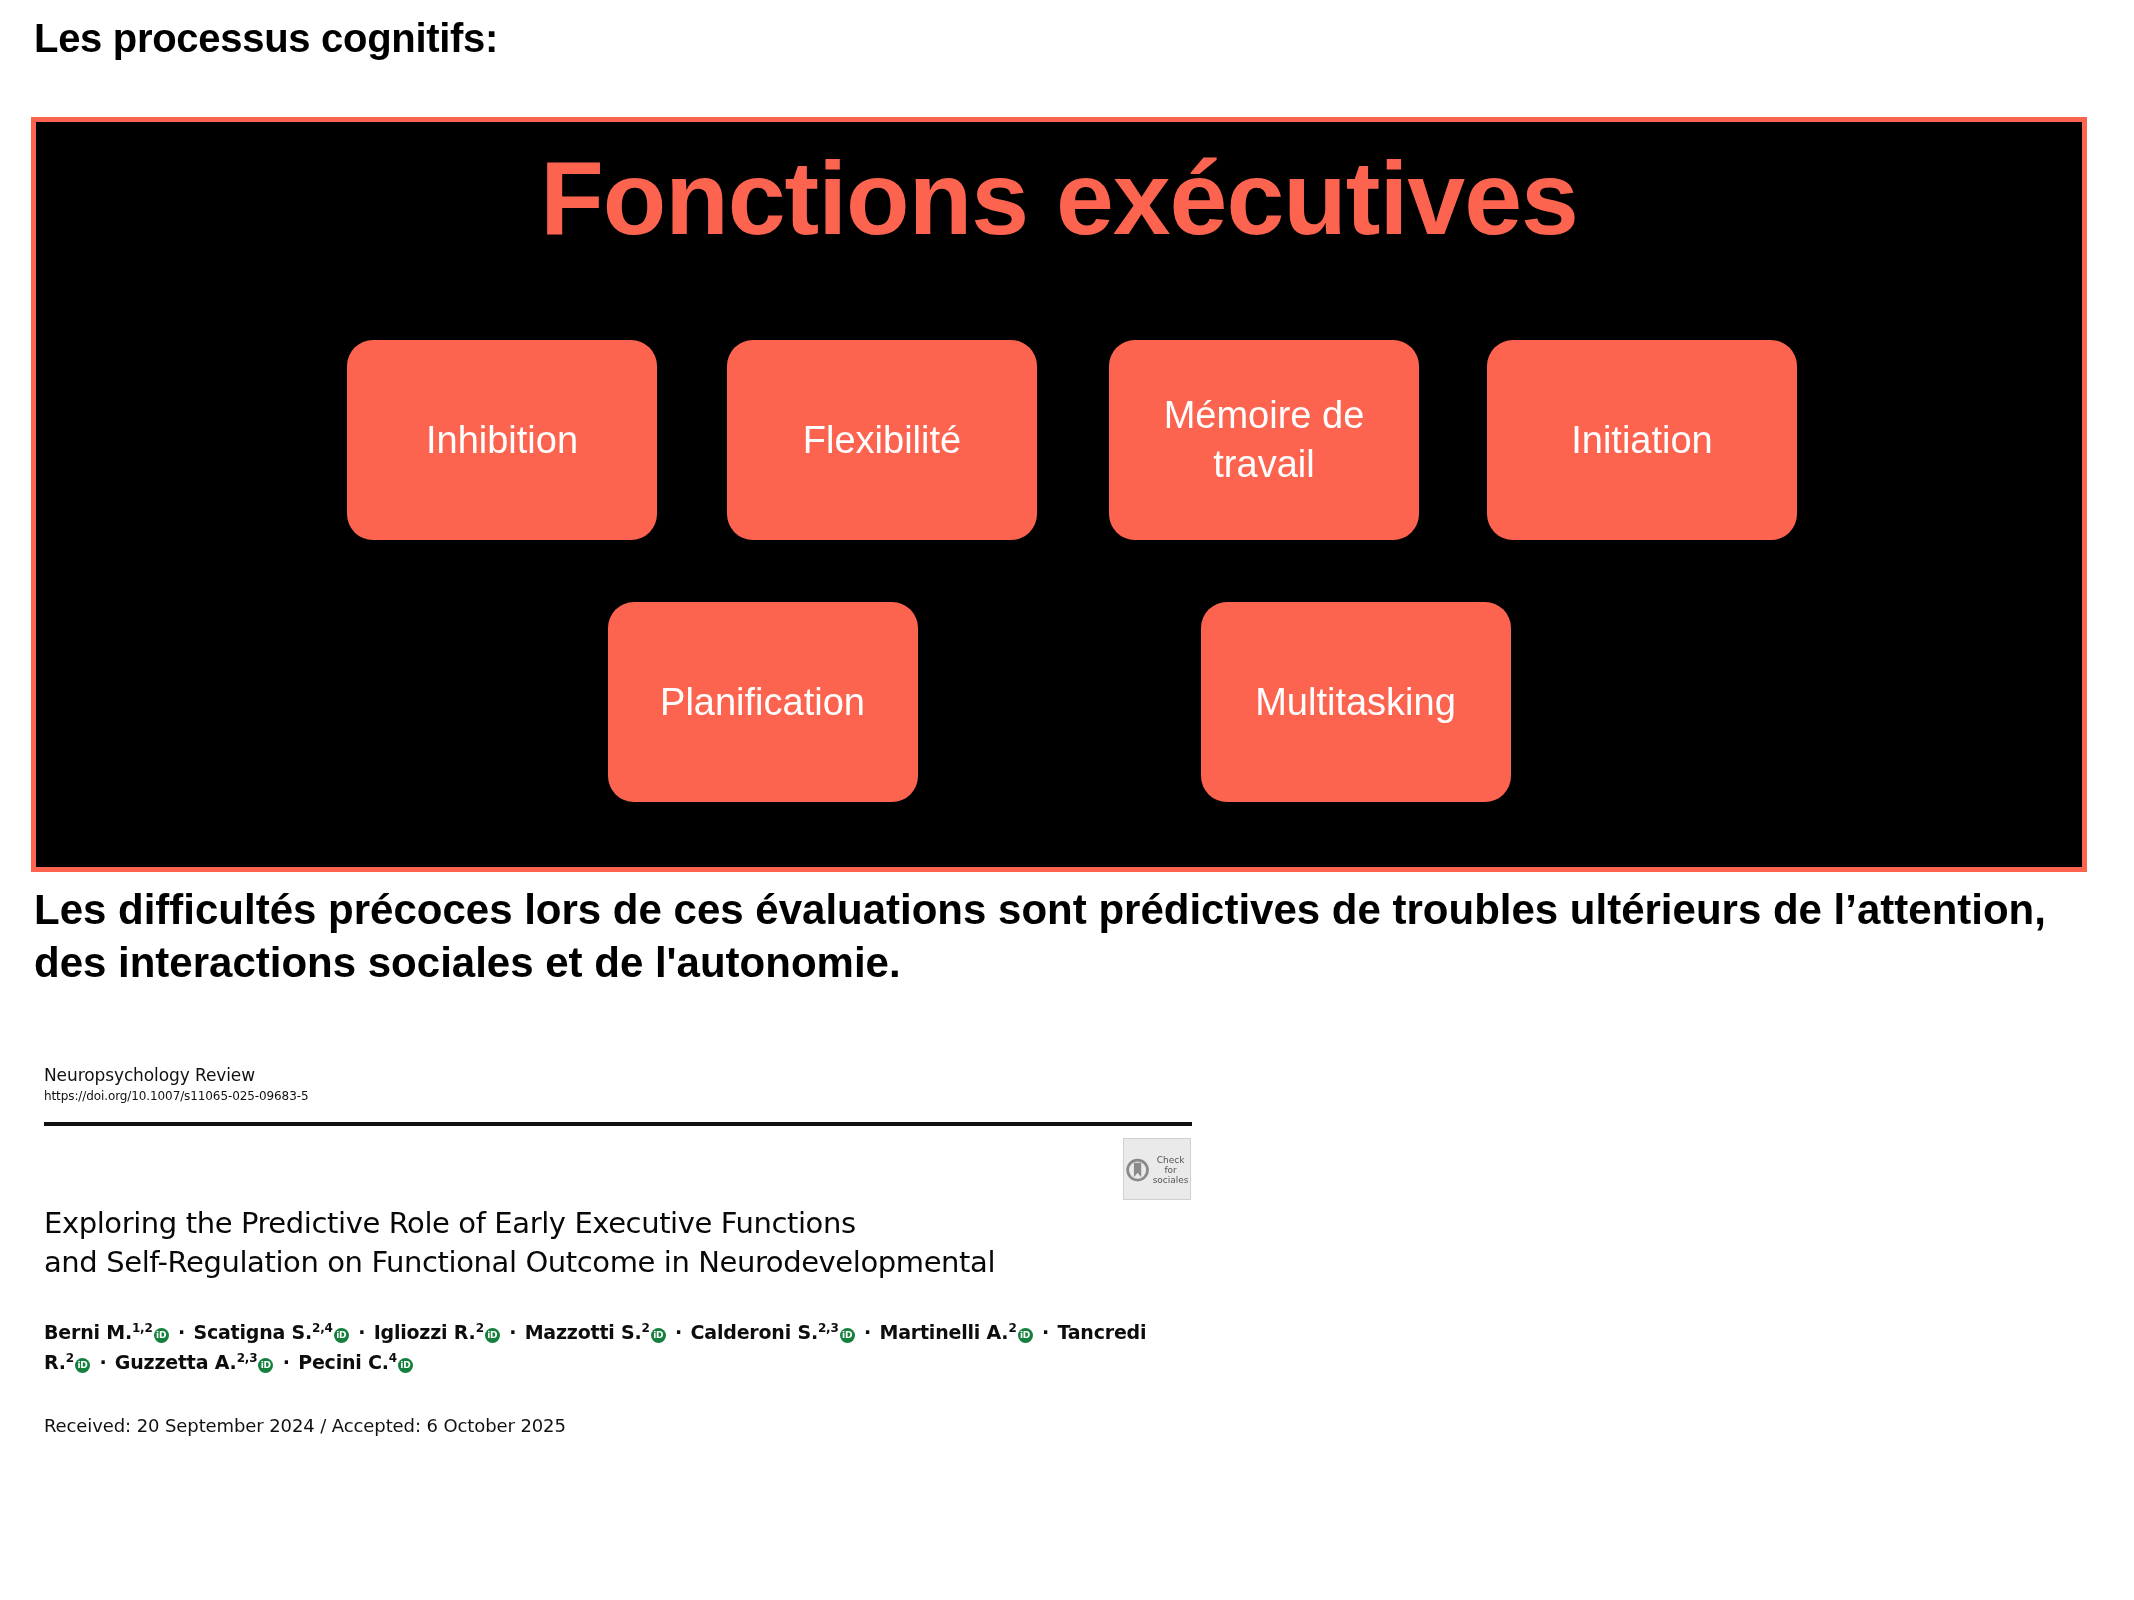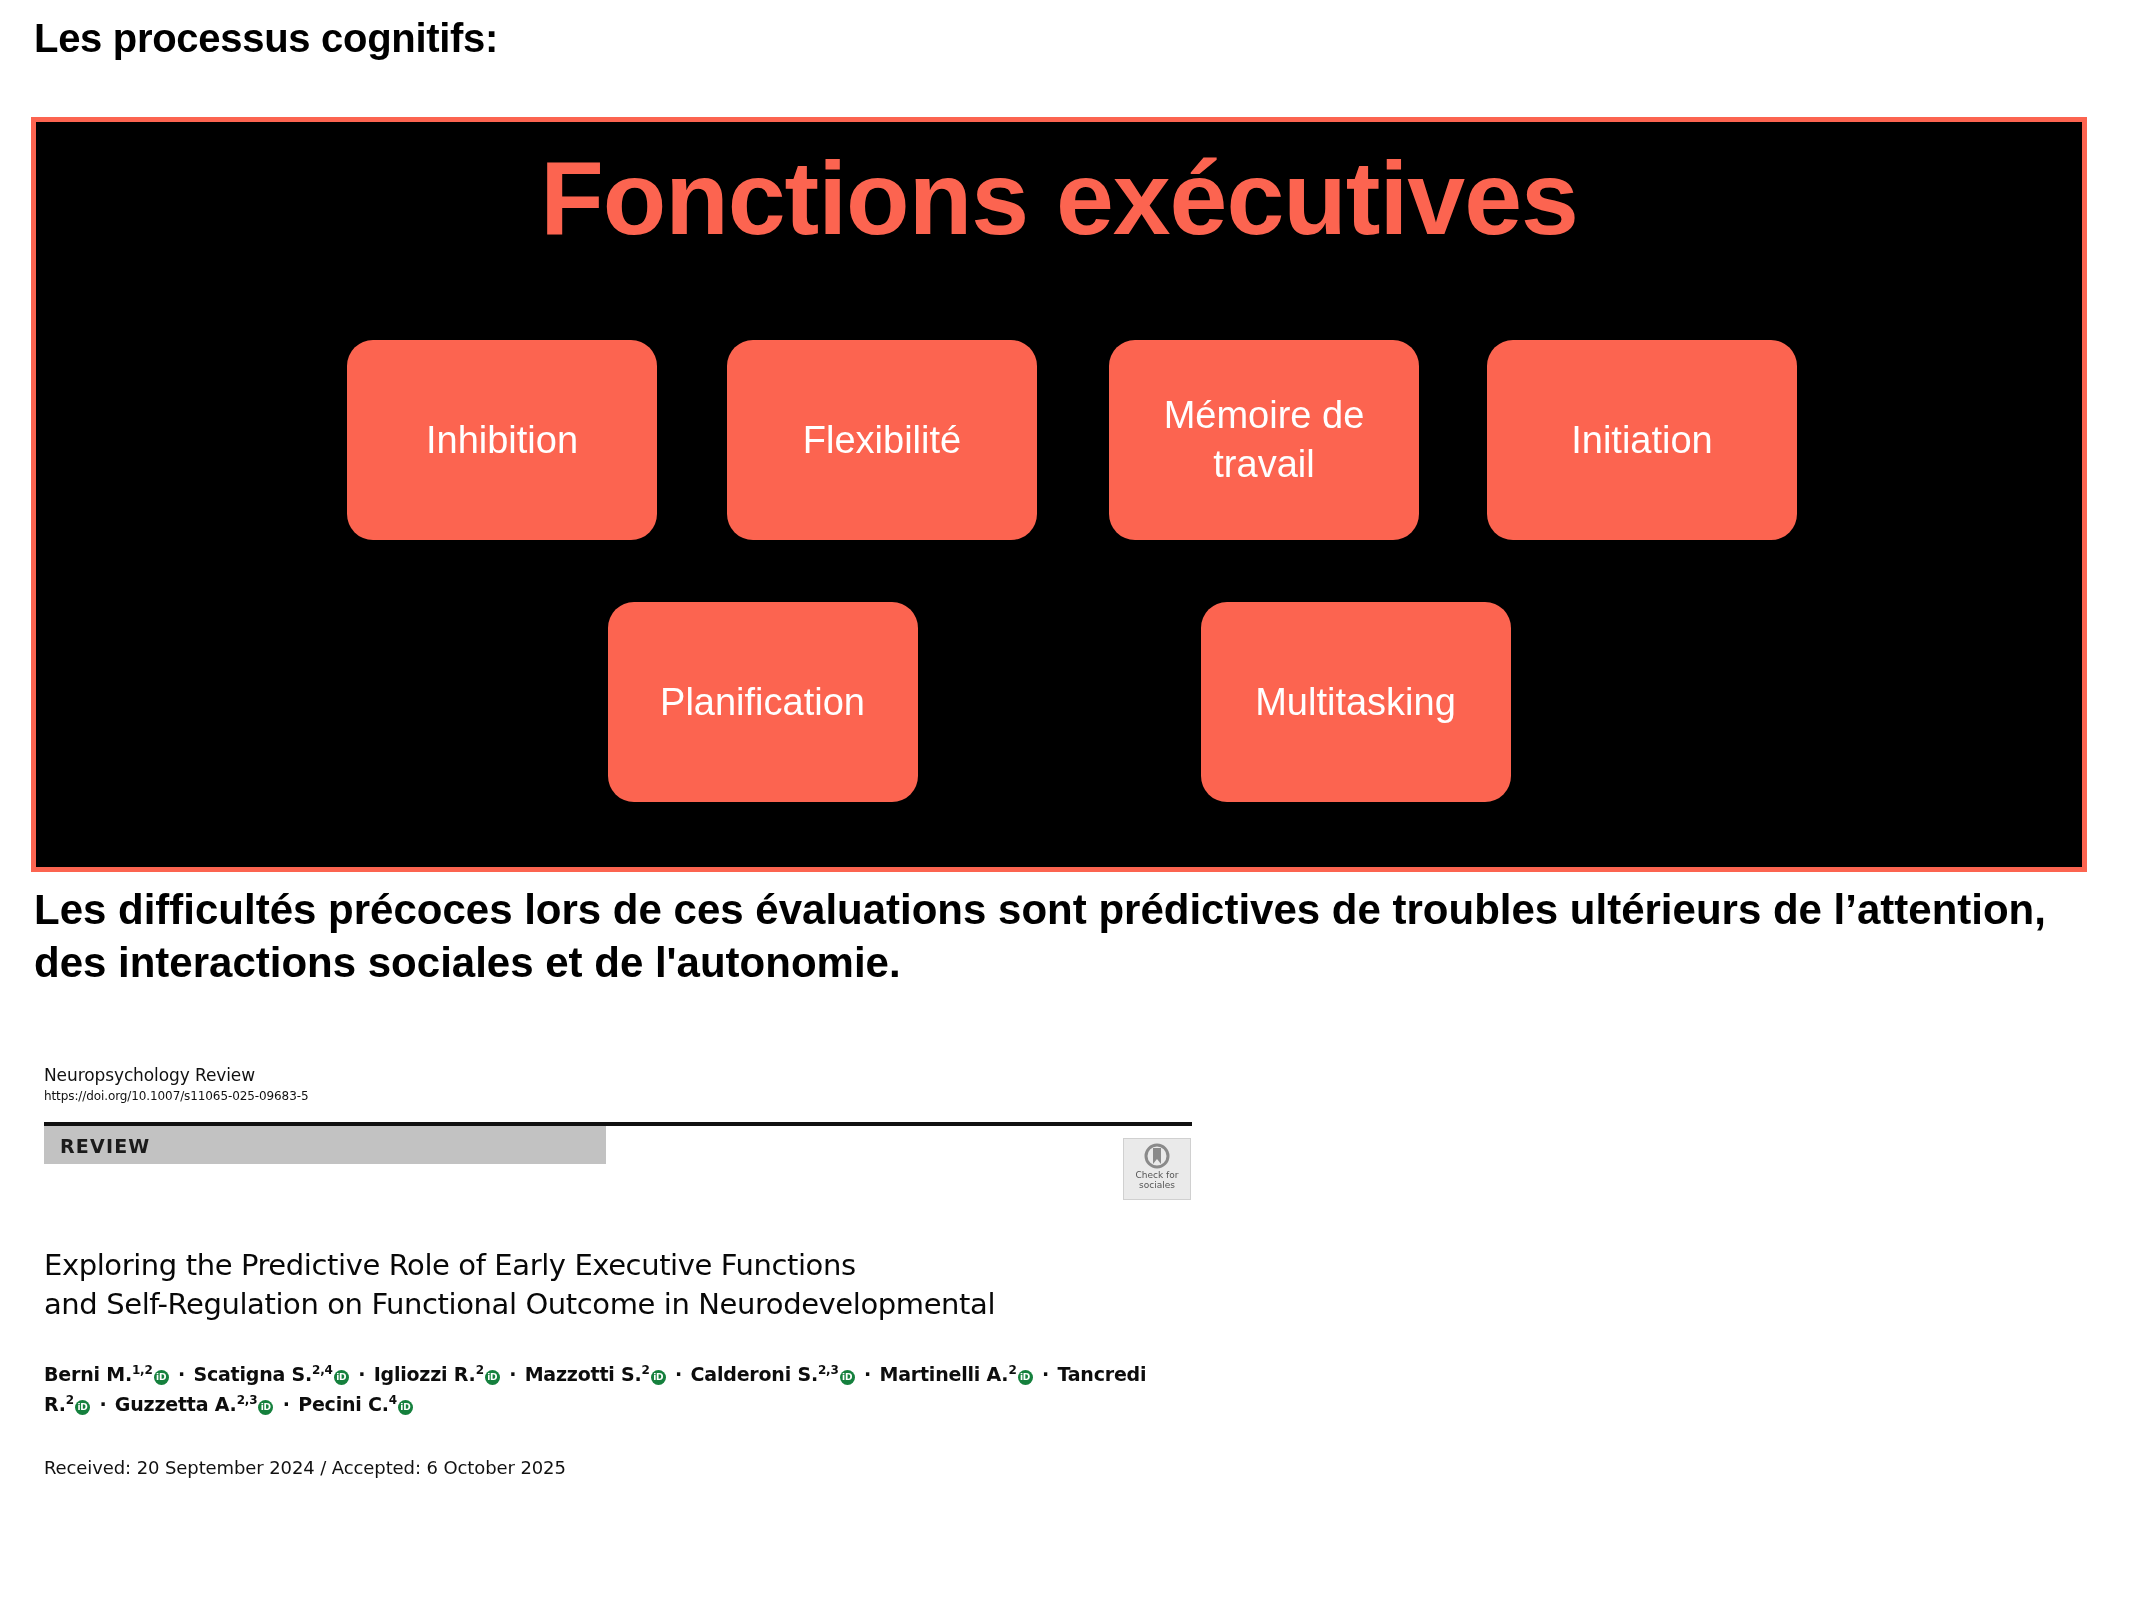--- a/index.html
+++ b/index.html
@@ -159,21 +159,20 @@
   .check-badge {
     position: absolute;
     left: 1123px;
     top: 1138px;
     width: 68px;
     height: 62px;
     background: #eaeaea;
     border: 1px solid #d0d0d0;
     box-sizing: border-box;
     display: flex;
-    flex-direction: column;
     align-items: center;
     justify-content: flex-start;
     padding-top: 4px;
   }
   .check-badge-text {
     font-size: 9px;
     line-height: 1.1;
     text-align: center;
     color: #555555;
     font-family: "DejaVu Sans", sans-serif;
@@ -271,24 +270,20 @@
 <div class="caption">Les difficultés précoces lors de ces évaluations sont prédictives de troubles ultérieurs de l’attention, des interactions sociales et de l'autonomie.</div>
 
 <div class="paper">
 
   <div class="paper-journal">Neuropsychology Review</div>
 
   <div class="paper-doi">https://doi.org/10.1007/s11065-025-09683-5</div>
 
   <div class="paper-rule"></div>
 
-  <div class="paper-typebar-wrap">
-    <div class="paper-typebar"></div>
-    <div class="paper-typebar-label">REVIEW</div>
-  </div>
 
   <div class="paper-title">
     <div>Exploring the Predictive Role of Early Executive Functions</div>
     <div>and Self-Regulation on Functional Outcome in Neurodevelopmental</div>
   </div>
 
   <div class="paper-authors"><span>Berni M.</span><sup>1,2</sup><span class="orcid">iD</span><span class="sep"> · </span><span>Scatigna S.</span><sup>2,4</sup><span class="orcid">iD</span><span class="sep"> · </span><span>Igliozzi R.</span><sup>2</sup><span class="orcid">iD</span><span class="sep"> · </span><span>Mazzotti S.</span><sup>2</sup><span class="orcid">iD</span><span class="sep"> · </span><span>Calderoni S.</span><sup>2,3</sup><span class="orcid">iD</span><span class="sep"> · </span><span>Martinelli A.</span><sup>2</sup><span class="orcid">iD</span><span class="sep"> · </span><span>Tancredi R.</span><sup>2</sup><span class="orcid">iD</span><span class="sep"> · </span><span>Guzzetta A.</span><sup>2,3</sup><span class="orcid">iD</span><span class="sep"> · </span><span>Pecini C.</span><sup>4</sup><span class="orcid">iD</span><span class="sep"></span></div>
 
   <div class="paper-dates">Received: 20 September 2024 / Accepted: 6 October 2025</div>
 </div>

